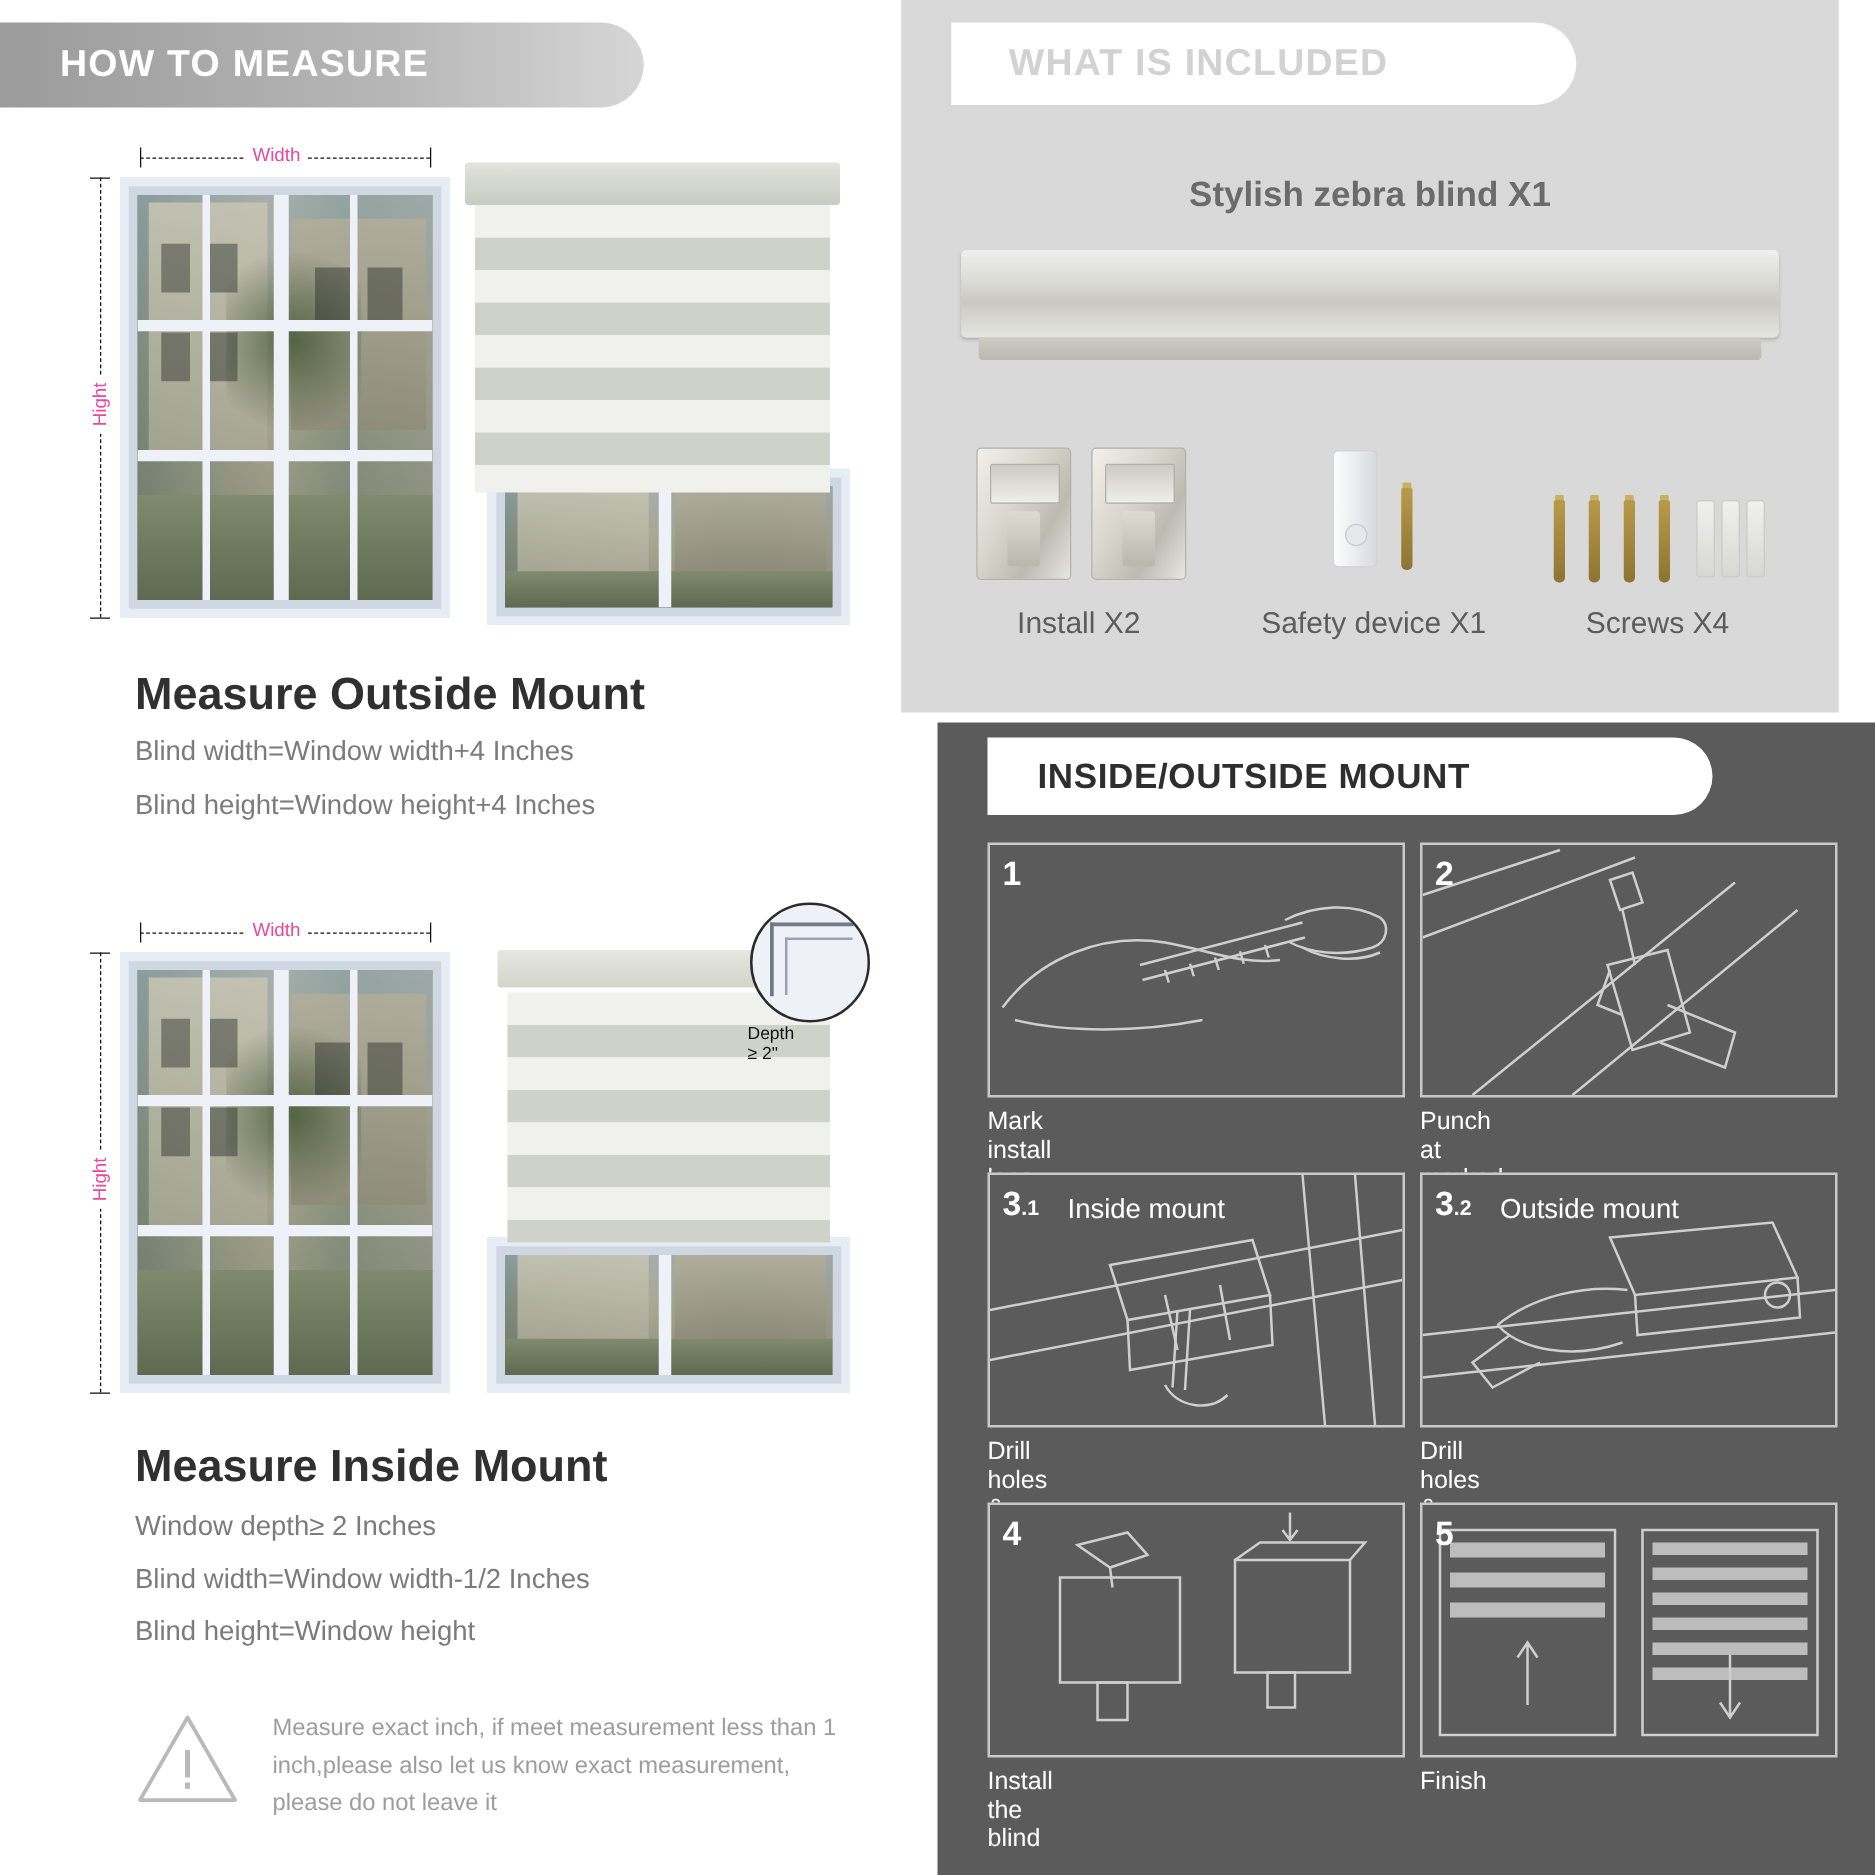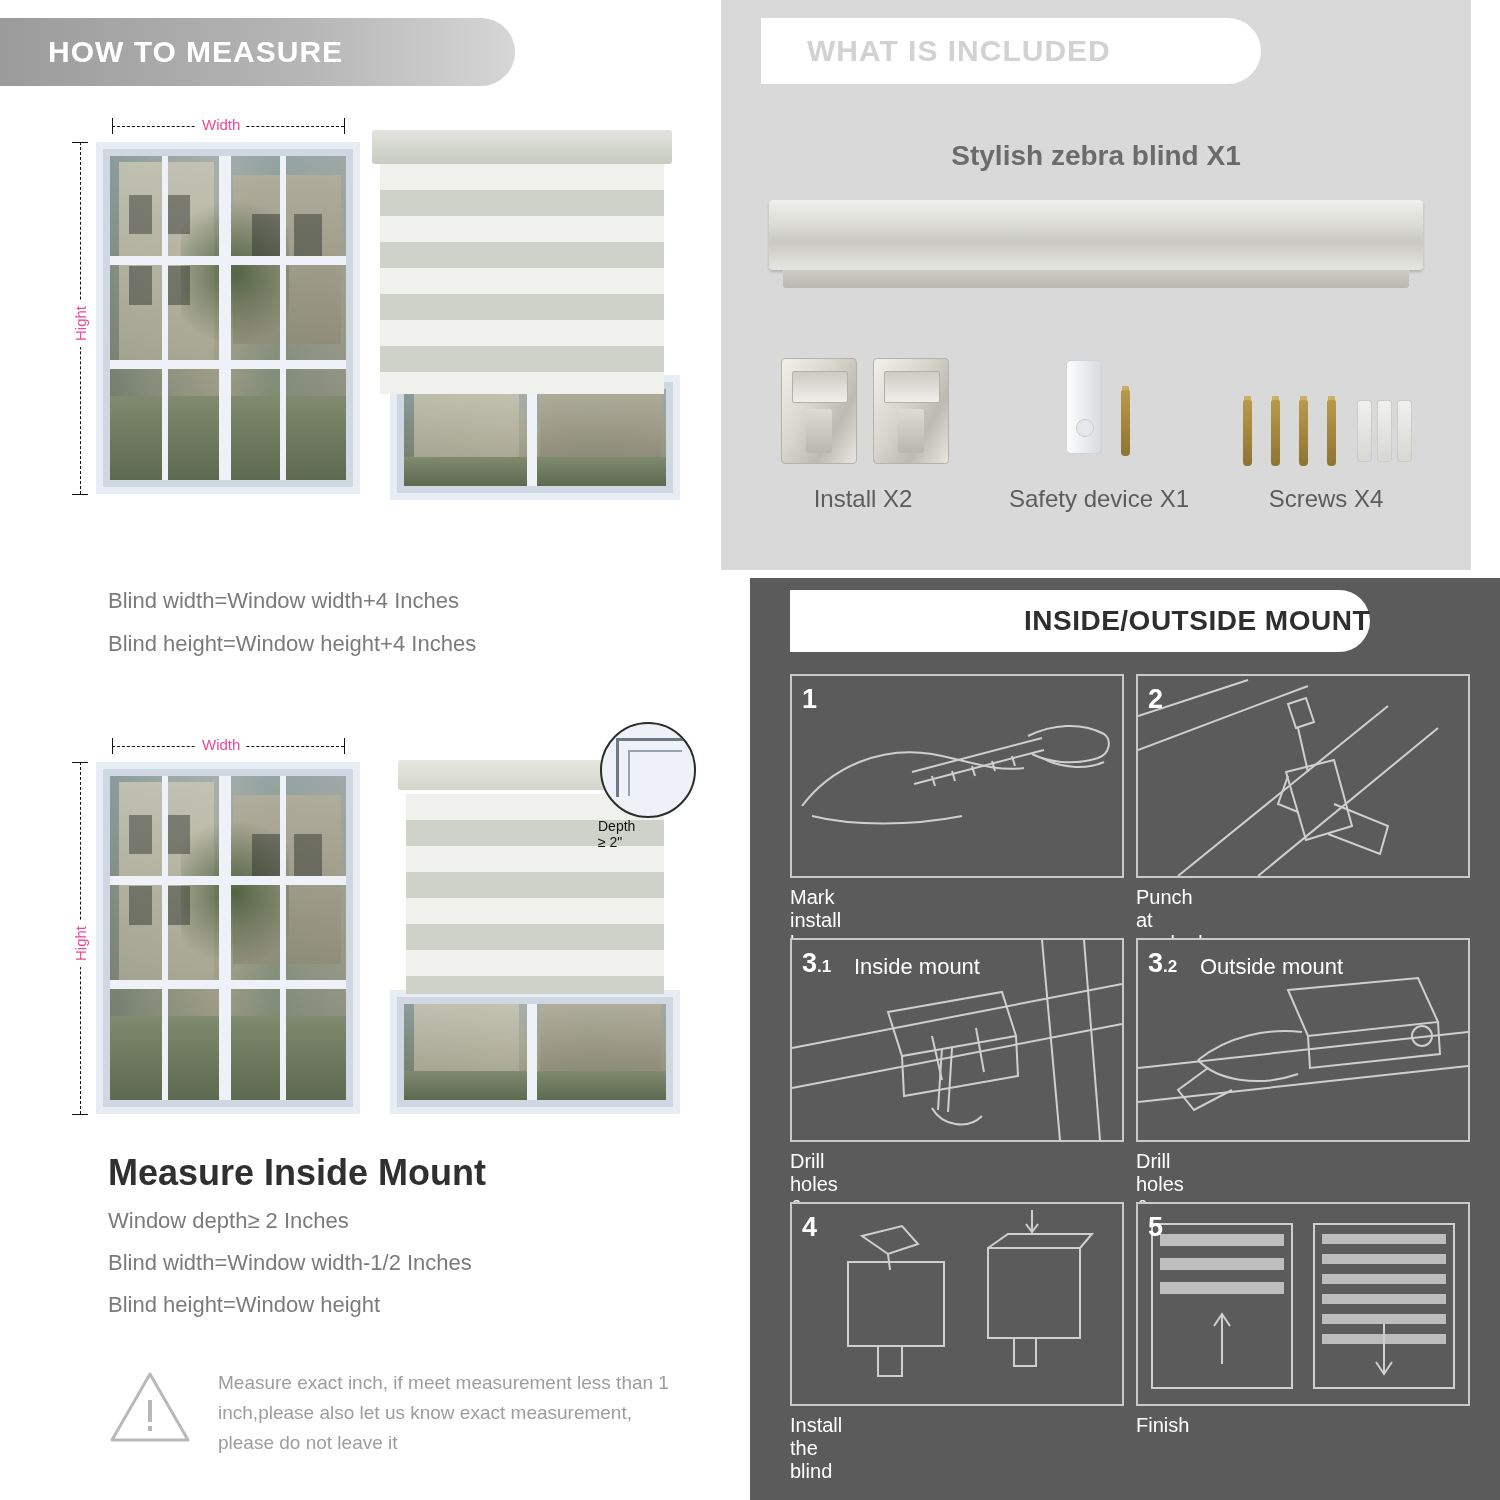--- a/index.html
+++ b/index.html
@@ -119,21 +119,21 @@
   }
   .safety:after{content:"";position:absolute;left:9px;top:58px;width:16px;height:16px;border-radius:50%;background:#e6e9ec;border:1px solid #c8ccd0;}
   .screw{position:absolute;width:9px;height:66px;background:linear-gradient(180deg,#b89a4a,#8e7432);border-radius:2px 2px 4px 4px;}
   .screw.head{box-shadow:0 -5px 0 -1px #cbb061;}
   .anchor{position:absolute;width:13px;height:60px;background:linear-gradient(180deg,#f0f0ee,#d7d7d4);border:1px solid #cbcbc8;border-radius:3px;}
 
   
   .right-bot{position:absolute;left:750px;top:578px;width:750px;height:922px;background:#5b5b5b;}
   .hdr-mount{
     position:absolute;left:40px;top:12px;width:580px;height:62px;background:#ffffff;
-    border-radius:0 31px 31px 0;display:flex;align-items:center;justify-content:flex-end;
+    border-radius:0 31px 31px 0;display:flex;align-items:center;
   }
   .hdr-mount span{color:#2e2e2e;font-size:28px;font-weight:bold;letter-spacing:.5px;padding-left:40px;}
 
   .step{position:absolute;}
   .step-img{position:absolute;border:2px solid #c9c9c9;background:#5b5b5b;overflow:hidden;}
   .step-num{
     position:absolute;left:10px;top:8px;font-size:27px;color:#ffffff;font-weight:bold;
   }
   .step-num .sub{font-size:17px;}
   .step-inline{position:absolute;left:62px;top:14px;font-size:22px;color:#ffffff;}
@@ -205,20 +205,21 @@
             <div class="stripe-l"></div>
           <div class="stripe-d"></div>
             <div class="stripe-l"></div>
           <div class="stripe-d"></div>
             <div class="stripe-l"></div>
           <div class="stripe-d" style="height:22px;"></div>
         </div>
       </div>
     </div>
 
+    <div class="head2" style="left:108px;top:534px;">Measure Outside Mount</div>
     <div class="body-line" style="left:108px;top:588px;">Blind width=Window width+4 Inches</div>
     <div class="body-line" style="left:108px;top:631px;">Blind height=Window height+4 Inches</div>
 
     <div class="diagram">
       <div class="dimline-h" style="left:112px;top:746px;width:232px;border-top:1px dashed #111;background:none;"></div>
       <div class="tick-v" style="left:112px;top:738px;"></div>
       <div class="tick-v" style="left:344px;top:738px;"></div>
       <div class="dim-label" style="left:196px;top:736px;">Width</div>
 
       <div class="dimline-v" style="left:80px;top:762px;height:352px;border-left:1px dashed #111;background:none;"></div>

